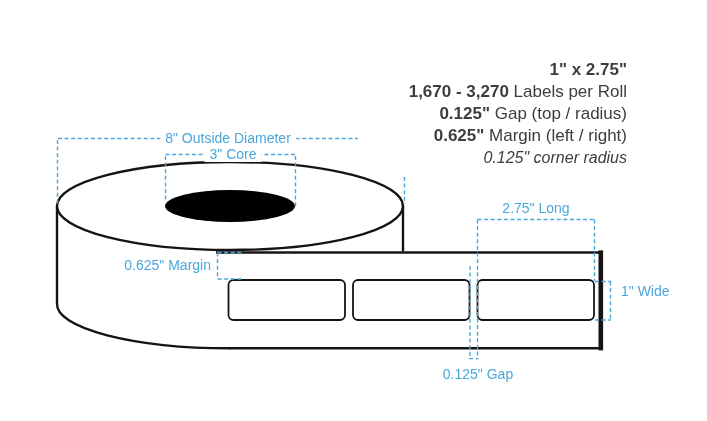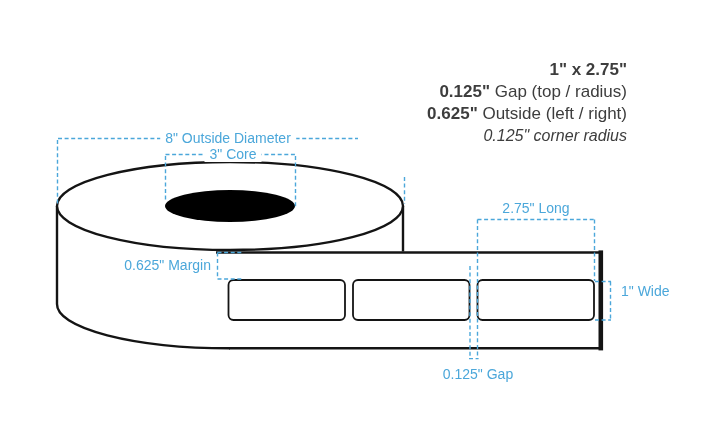--- a/index.html
+++ b/index.html
@@ -79,18 +79,19 @@
 
   <div class="blue-note on-line" style="left:228px;top:138px;transform:translate(-50%,-50%);">8" Outside Diameter</div>
   <div class="blue-note on-line" style="left:233px;top:154px;transform:translate(-50%,-50%);">3" Core</div>
   <div class="blue-note" style="left:211px;top:264.5px;transform:translate(-100%,-50%);">0.625" Margin</div>
   <div class="blue-note" style="left:536px;top:207.5px;transform:translate(-50%,-50%);">2.75" Long</div>
   <div class="blue-note" style="left:621px;top:290.5px;transform:translate(0,-50%);">1" Wide</div>
   <div class="blue-note" style="left:478px;top:374px;transform:translate(-50%,-50%);">0.125" Gap</div>
 
   <div class="spec-block">
     <div><b>1" x 2.75"</b></div>
+    <div><b>1,670 - 3,270</b><span> Labels per Roll</span></div>
     <div><b>0.125"</b><span> Gap (top / radius)</span></div>
-    <div><b>0.625"</b><span> Outside (left / right)</span></div>
+    <div><b>0.625"</b><span> Margin (left / right)</span></div>
     <div class="spec-italic">0.125" corner radius</div>
   </div>
 
 </div>
 
 </body></html>

